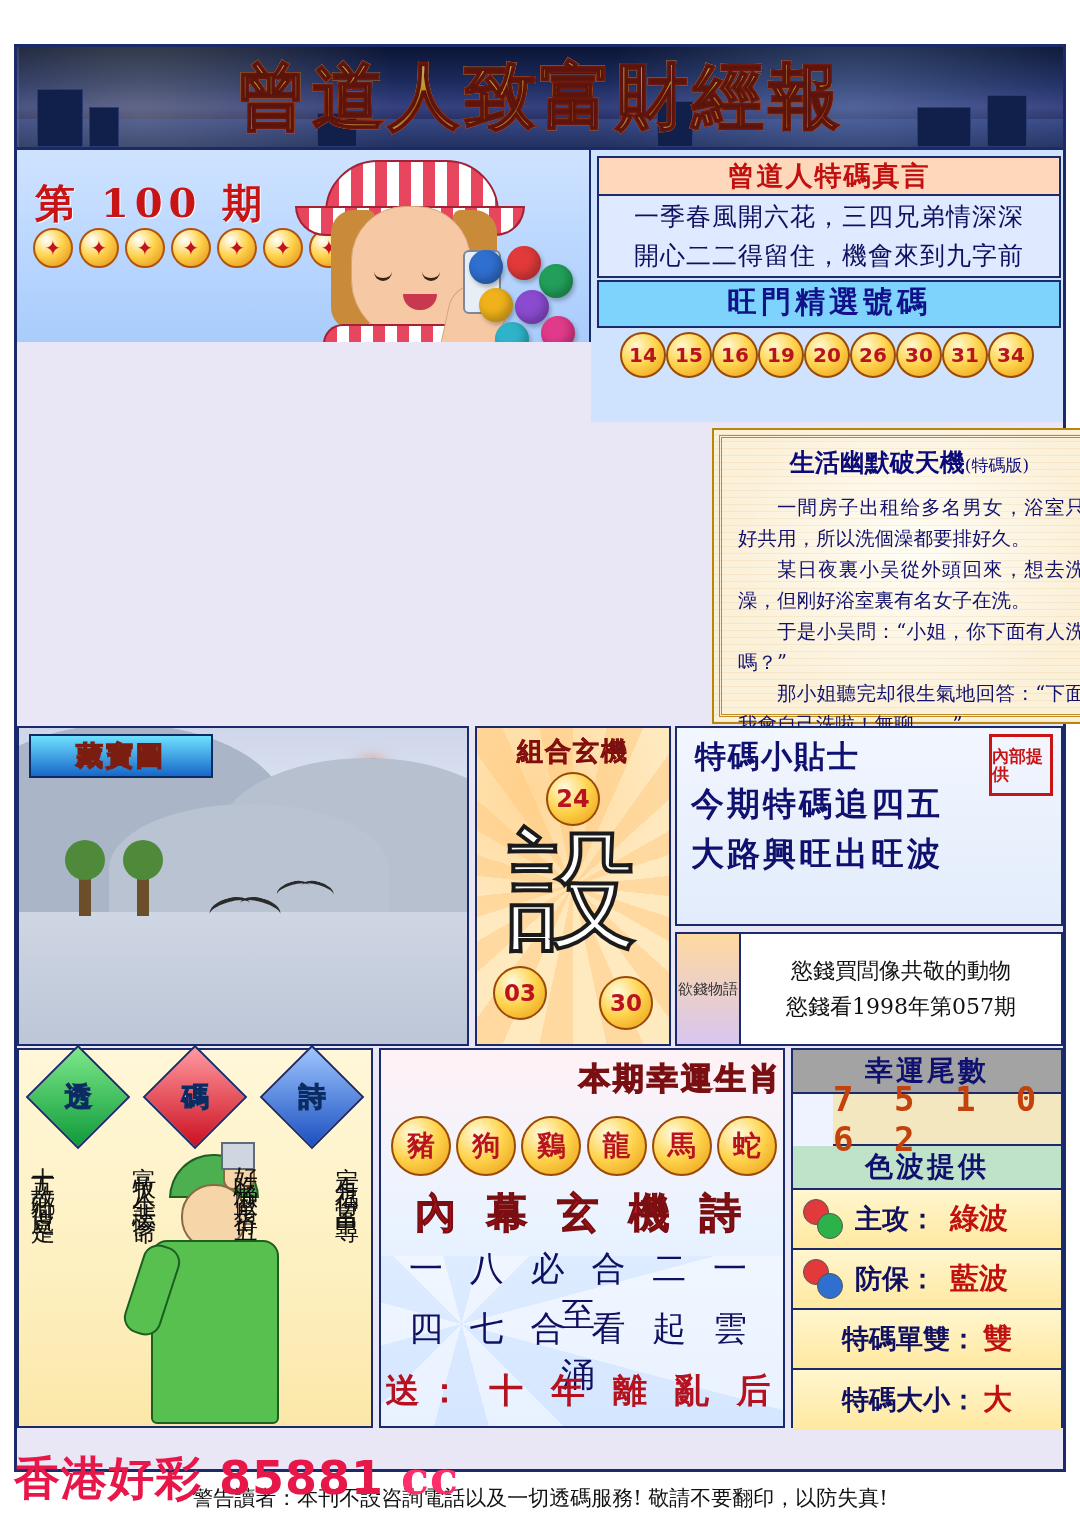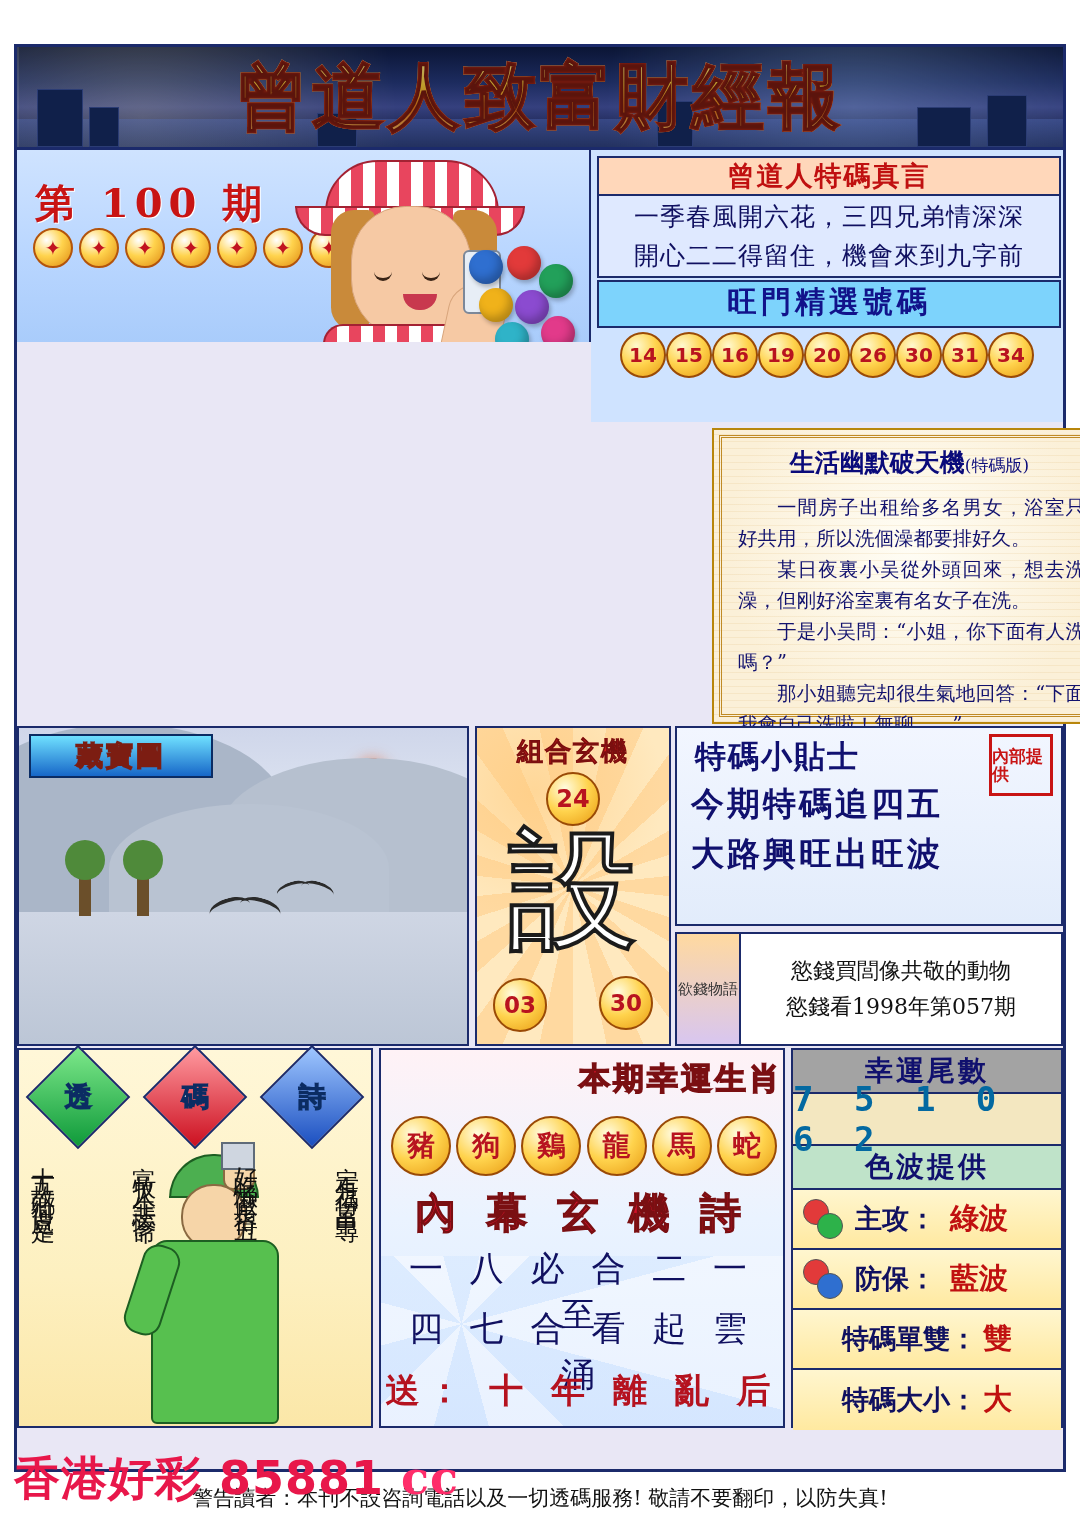--- a/index.html
+++ b/index.html
@@ -115,21 +115,21 @@
   .combo{position:absolute;left:458px;top:0;width:196px;height:320px;border:2px solid #1b2a6b;box-sizing:border-box;
     background:
       radial-gradient(circle at 30% 20%, rgba(255,200,120,.55), transparent 45%),
       repeating-conic-gradient(from 0deg at 50% 50%, #ffe9bf 0deg 12deg, #ffd9a0 12deg 24deg);}
   .combo-t{position:absolute;left:0;top:6px;width:100%;text-align:center;font-family:"DejaVu Serif",serif;font-size:26px;font-weight:bold;color:#d21b1b;letter-spacing:2px;-webkit-text-stroke:.6px #7a0f0f;}
   .cb24{position:absolute;left:50%;top:44px;transform:translateX(-50%);width:50px;height:50px;border-radius:50%;
     background:radial-gradient(circle at 34% 28%,#fffbe0,#ffd34d 48%,#e89a12 100%);border:2px solid #9a4a06;
     display:flex;align-items:center;justify-content:center;font-weight:bold;font-size:24px;color:#b8131f;}
   .bigchar{position:absolute;left:0;top:96px;width:100%;text-align:center;font-family:"DejaVu Serif",serif;font-size:130px;line-height:130px;color:#fff;
     -webkit-text-stroke:4px #1b1b1b;}
-  .cb03{position:absolute;left:16px;bottom:12px;width:50px;height:50px;border-radius:50%;
+  .cb03{position:absolute;left:16px;bottom:24px;width:50px;height:50px;border-radius:50%;
     background:radial-gradient(circle at 34% 28%,#fffbe0,#ffd34d 48%,#e89a12 100%);border:2px solid #9a4a06;
     display:flex;align-items:center;justify-content:center;font-weight:bold;font-size:23px;color:#b8131f;}
   .cb30{position:absolute;right:16px;bottom:14px;width:50px;height:50px;border-radius:50%;
     background:radial-gradient(circle at 34% 28%,#fffbe0,#ffd34d 48%,#e89a12 100%);border:2px solid #9a4a06;
     display:flex;align-items:center;justify-content:center;font-weight:bold;font-size:23px;color:#b8131f;}
 
   .tips{position:absolute;left:658px;top:0;width:388px;height:200px;border:2px solid #1b2a6b;box-sizing:border-box;
     background:linear-gradient(180deg,#f2f6ff,#e2ecfb);}
   .tips-t{position:absolute;left:18px;top:8px;font-family:"DejaVu Serif",serif;font-size:31px;color:#101070;font-weight:bold;letter-spacing:2px;}
   .tips-l1{position:absolute;left:14px;top:54px;font-family:"DejaVu Serif",serif;font-size:33px;color:#10106e;letter-spacing:3px;font-weight:bold;}
@@ -169,21 +169,21 @@
     border:2px solid #9a4a06;display:flex;align-items:center;justify-content:center;font-family:"DejaVu Serif",serif;font-size:28px;color:#b8131f;font-weight:bold;}
   .mid-t2{position:absolute;left:0;top:136px;width:100%;text-align:center;font-family:"DejaVu Serif",serif;font-size:41px;font-weight:bold;letter-spacing:8px;color:#d4112a;-webkit-text-stroke:1.2px #7a0f12;}
   .mid-p{position:absolute;left:0;width:100%;text-align:center;font-family:"DejaVu Serif",serif;font-size:34px;letter-spacing:8px;color:#101060;z-index:2;}
   .mid-p.l1{top:196px;}
   .mid-p.l2{top:256px;}
   .mid-p.l3{top:318px;color:#b5121f;font-weight:bold;}
 
   .right{position:absolute;left:774px;top:0;width:272px;height:380px;border:2px solid #1b2a6b;box-sizing:border-box;background:#eef3ff;}
   .rb{border-bottom:2px solid #1b2a6b;box-sizing:border-box;display:flex;align-items:center;justify-content:center;}
   .rb1{height:44px;background:#a3a3a3;font-family:"DejaVu Serif",serif;font-size:28px;font-weight:bold;color:#10106e;letter-spacing:3px;}
-  .rb2{height:52px;background:#f3e7c0;font-family:"DejaVu Sans Mono","Liberation Mono",monospace;font-size:34px;letter-spacing:10px;color:#0369a1;font-weight:bold;}
+  .rb2{height:52px;background:#f3e7c0;font-family:"DejaVu Sans Mono","Liberation Mono",monospace;font-size:34px;letter-spacing:10px;color:#c2410c;font-weight:bold;margin-left:40px;}
   .rb3{height:44px;background:#bfe3c9;font-family:"DejaVu Serif",serif;font-size:28px;font-weight:bold;color:#10106e;letter-spacing:3px;}
   .rb4,.rb5{height:60px;background:linear-gradient(180deg,#fff6cf,#ffe9a0);justify-content:flex-start;padding-left:10px;gap:8px;}
   .rb6,.rb7{height:60px;background:linear-gradient(180deg,#fff6cf,#ffe9a0);}
   .twoballs{position:relative;width:44px;height:40px;flex:0 0 auto;}
   .twoballs i{position:absolute;width:24px;height:24px;border-radius:50%;border:1px solid #555;}
   .rb-lab{font-family:"DejaVu Serif",serif;font-size:27px;font-weight:bold;color:#101060;}
   .rb-val{font-family:"DejaVu Serif",serif;font-size:29px;font-weight:bold;color:#c01010;margin-left:6px;}
   .rb7{border-bottom:none;}
 
   

